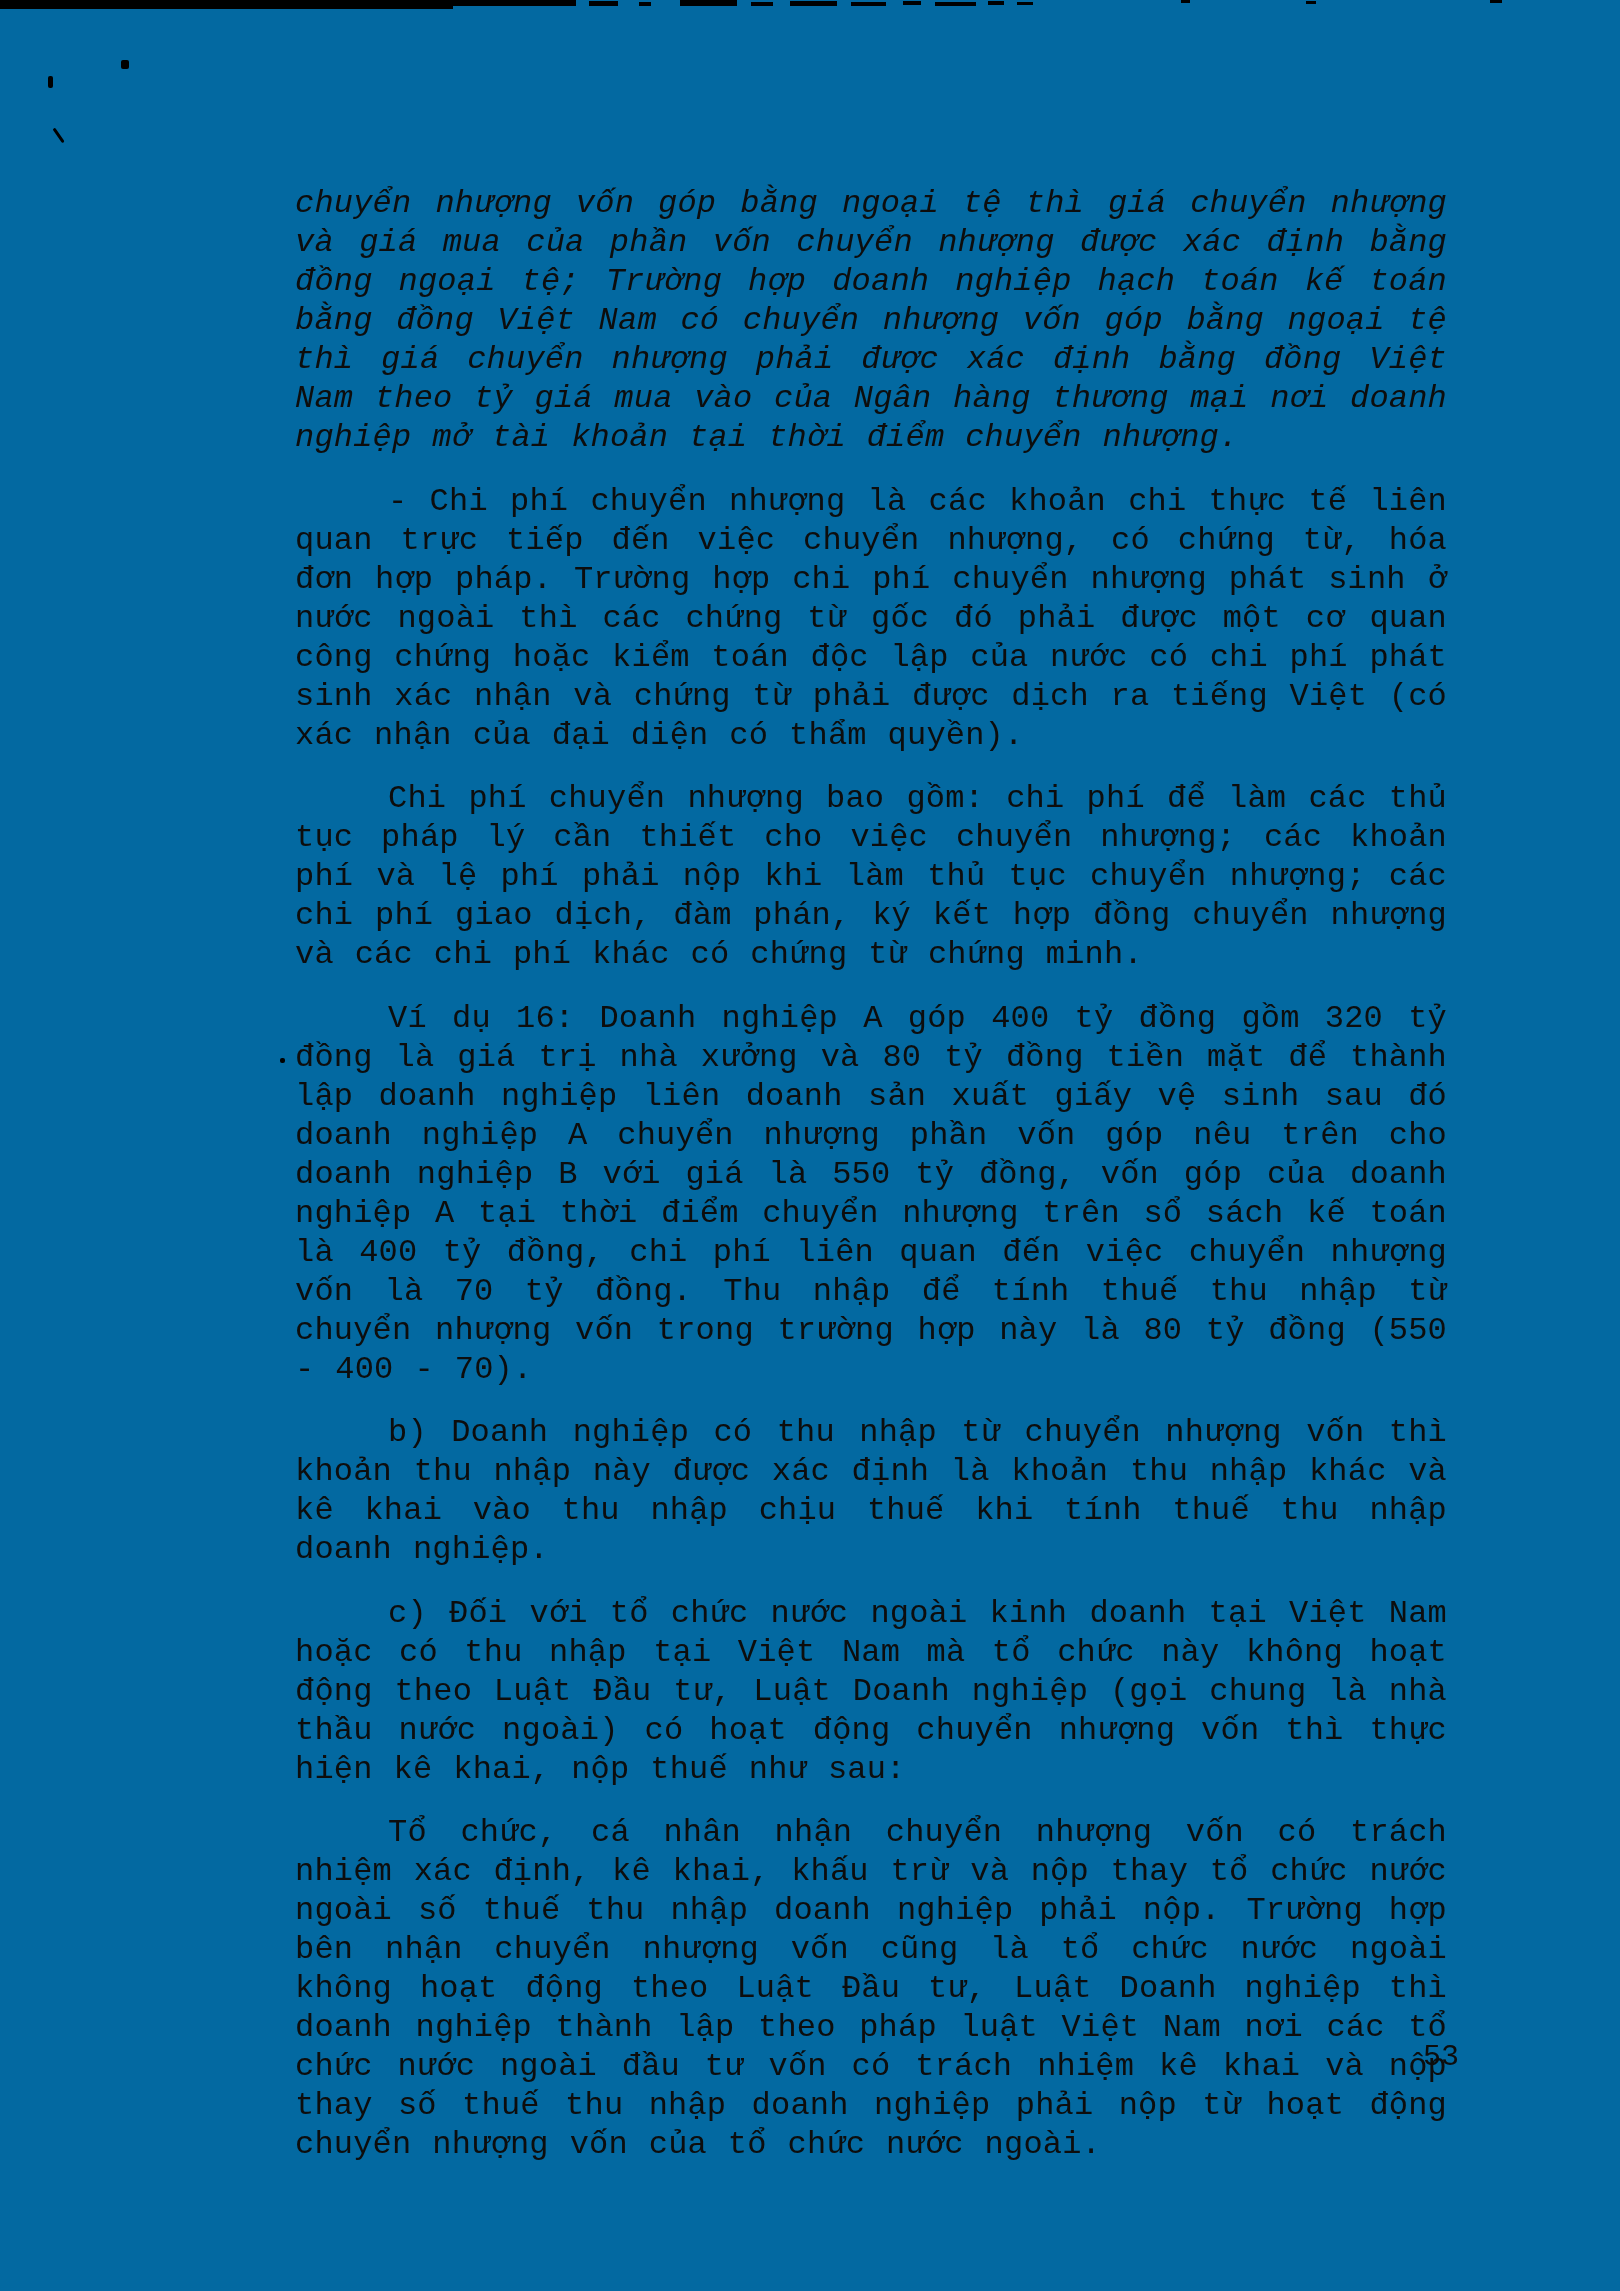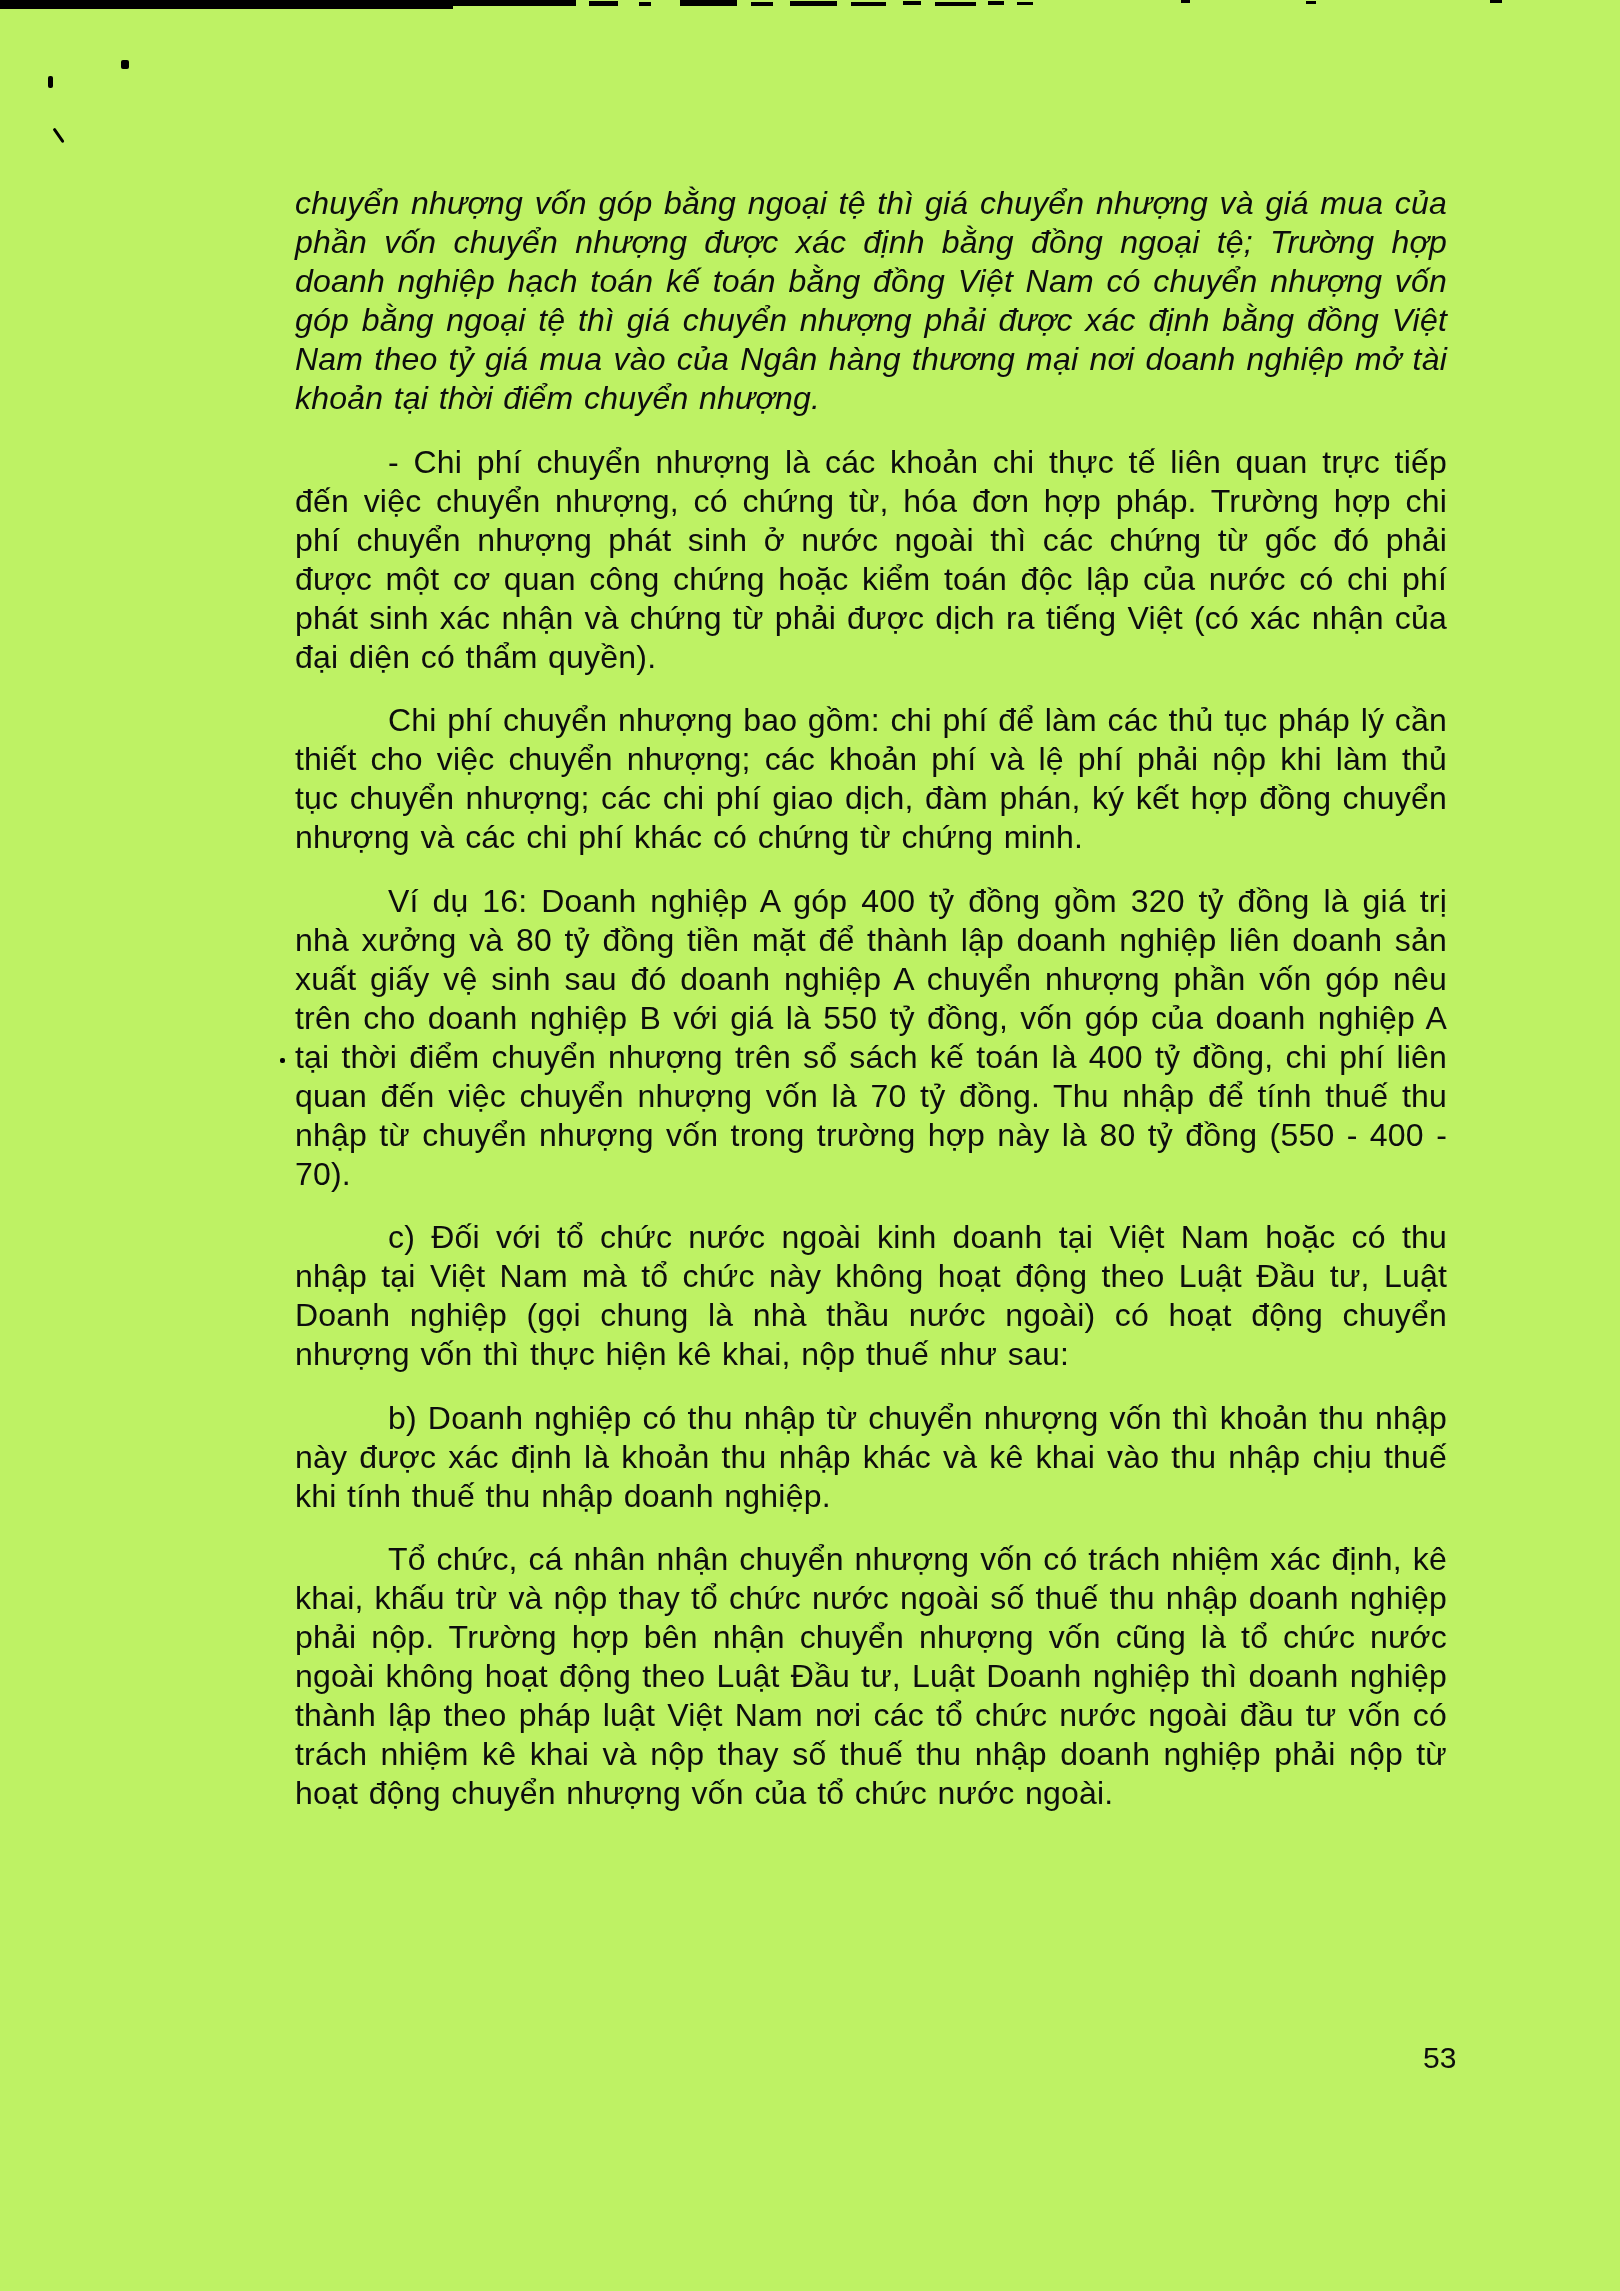--- a/index.html
+++ b/index.html
@@ -4,23 +4,23 @@
 <style>
   html, body {
     margin: 0;
     padding: 0;
     background: #ffffff;
   }
   .page {
     position: relative;
     width: 1620px;
     height: 2292px;
-    background: #bef264;
+    background: #0369a1;
     overflow: hidden;
-    font-family: Liberation Sans, sans-serif;
+    font-family: Liberation Mono, monospace;
     color: #0d0d0d;
   }
   
   .text-block {
     position: absolute;
     left: 295px;
     top: 184px;
     width: 1152px;
     font-size: 32px;
     line-height: 39px;
@@ -83,21 +83,21 @@
   <div class="artifact speck" style="left:121px;top:60px;width:7.8px;height:8.8px;"></div>
   <div class="artifact speck" style="left:48px;top:76px;width:4.9px;height:11.8px;"></div>
   <div class="artifact slash" style="left:57px;top:127px;"></div>
   <div class="artifact speck" style="left:280px;top:1058px;width:4.9px;height:4.9px;"></div>
 
   <main class="text-block">
     <p class="para italic no-indent">chuyển nhượng vốn góp bằng ngoại tệ thì giá chuyển nhượng và giá mua của phần vốn chuyển nhượng được xác định bằng đồng ngoại tệ; Trường hợp doanh nghiệp hạch toán kế toán bằng đồng Việt Nam có chuyển nhượng vốn góp bằng ngoại tệ thì giá chuyển nhượng phải được xác định bằng đồng Việt Nam theo tỷ giá mua vào của Ngân hàng thương mại nơi doanh nghiệp mở tài khoản tại thời điểm chuyển nhượng.</p>
     <p class="para">- Chi phí chuyển nhượng là các khoản chi thực tế liên quan trực tiếp đến việc chuyển nhượng, có chứng từ, hóa đơn hợp pháp. Trường hợp chi phí chuyển nhượng phát sinh ở nước ngoài thì các chứng từ gốc đó phải được một cơ quan công chứng hoặc kiểm toán độc lập của nước có chi phí phát sinh xác nhận và chứng từ phải được dịch ra tiếng Việt (có xác nhận của đại diện có thẩm quyền).</p>
     <p class="para">Chi phí chuyển nhượng bao gồm: chi phí để làm các thủ tục pháp lý cần thiết cho việc chuyển nhượng; các khoản phí và lệ phí phải nộp khi làm thủ tục chuyển nhượng; các chi phí giao dịch, đàm phán, ký kết hợp đồng chuyển nhượng và các chi phí khác có chứng từ chứng minh.</p>
     <p class="para">Ví dụ 16: Doanh nghiệp A góp 400 tỷ đồng gồm 320 tỷ đồng là giá trị nhà xưởng và 80 tỷ đồng tiền mặt để thành lập doanh nghiệp liên doanh sản xuất giấy vệ sinh sau đó doanh nghiệp A chuyển nhượng phần vốn góp nêu trên cho doanh nghiệp B với giá là 550 tỷ đồng, vốn góp của doanh nghiệp A tại thời điểm chuyển nhượng trên sổ sách kế toán là 400 tỷ đồng, chi phí liên quan đến việc chuyển nhượng vốn là 70 tỷ đồng. Thu nhập để tính thuế thu nhập từ chuyển nhượng vốn trong trường hợp này là 80 tỷ đồng (550 - 400 - 70).</p>
+    <p class="para">b) Doanh nghiệp có thu nhập từ chuyển nhượng vốn thì khoản thu nhập này được xác định là khoản thu nhập khác và kê khai vào thu nhập chịu thuế khi tính thuế thu nhập doanh nghiệp.</p>
     <p class="para">c) Đối với tổ chức nước ngoài kinh doanh tại Việt Nam hoặc có thu nhập tại Việt Nam mà tổ chức này không hoạt động theo Luật Đầu tư, Luật Doanh nghiệp (gọi chung là nhà thầu nước ngoài) có hoạt động chuyển nhượng vốn thì thực hiện kê khai, nộp thuế như sau:</p>
-    <p class="para">b) Doanh nghiệp có thu nhập từ chuyển nhượng vốn thì khoản thu nhập này được xác định là khoản thu nhập khác và kê khai vào thu nhập chịu thuế khi tính thuế thu nhập doanh nghiệp.</p>
     <p class="para">Tổ chức, cá nhân nhận chuyển nhượng vốn có trách nhiệm xác định, kê khai, khấu trừ và nộp thay tổ chức nước ngoài số thuế thu nhập doanh nghiệp phải nộp. Trường hợp bên nhận chuyển nhượng vốn cũng là tổ chức nước ngoài không hoạt động theo Luật Đầu tư, Luật Doanh nghiệp thì doanh nghiệp thành lập theo pháp luật Việt Nam nơi các tổ chức nước ngoài đầu tư vốn có trách nhiệm kê khai và nộp thay số thuế thu nhập doanh nghiệp phải nộp từ hoạt động chuyển nhượng vốn của tổ chức nước ngoài.</p>
   </main>
 
   <div class="page-number">53</div>
 
 </div>
 
 
 </body></html>

